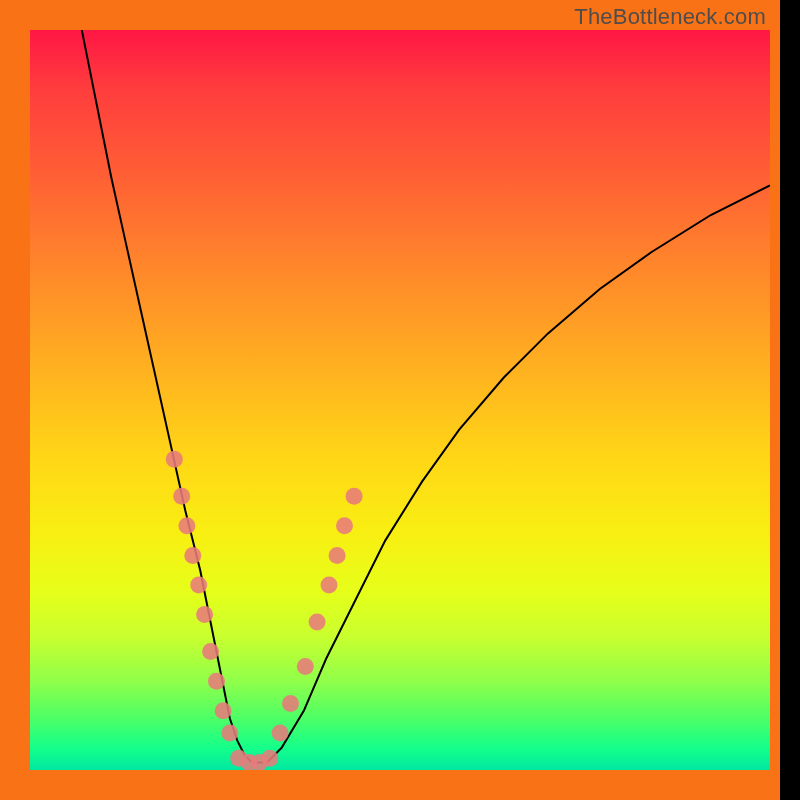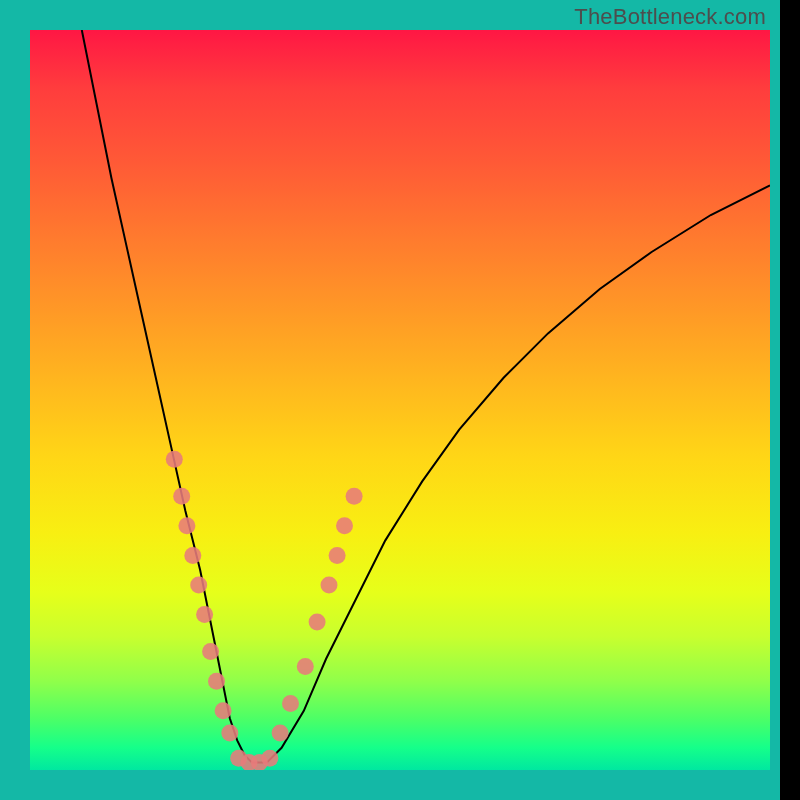--- a/index.html
+++ b/index.html
@@ -1,21 +1,21 @@
 <!DOCTYPE html>
 <html><head>
 <meta charset="utf-8">
 <style>
   * { margin: 0; padding: 0; box-sizing: border-box; }
   html, body { width: 800px; height: 800px; overflow: hidden; background: #000; }
   .frame {
     position: absolute;
     left: 0; top: 0;
     width: 780px; height: 800px;
-    background: #14b8a6;
+    background: #f97316;
     padding-left: 27px;
   }
   .plot {
     position: absolute;
     left: 30px; top: 30px;
     width: 740px; height: 740px;
     background: linear-gradient(to bottom,
       #ff1744 0%,
       #ff3d3d 8%,
       #ff5a36 18%,

